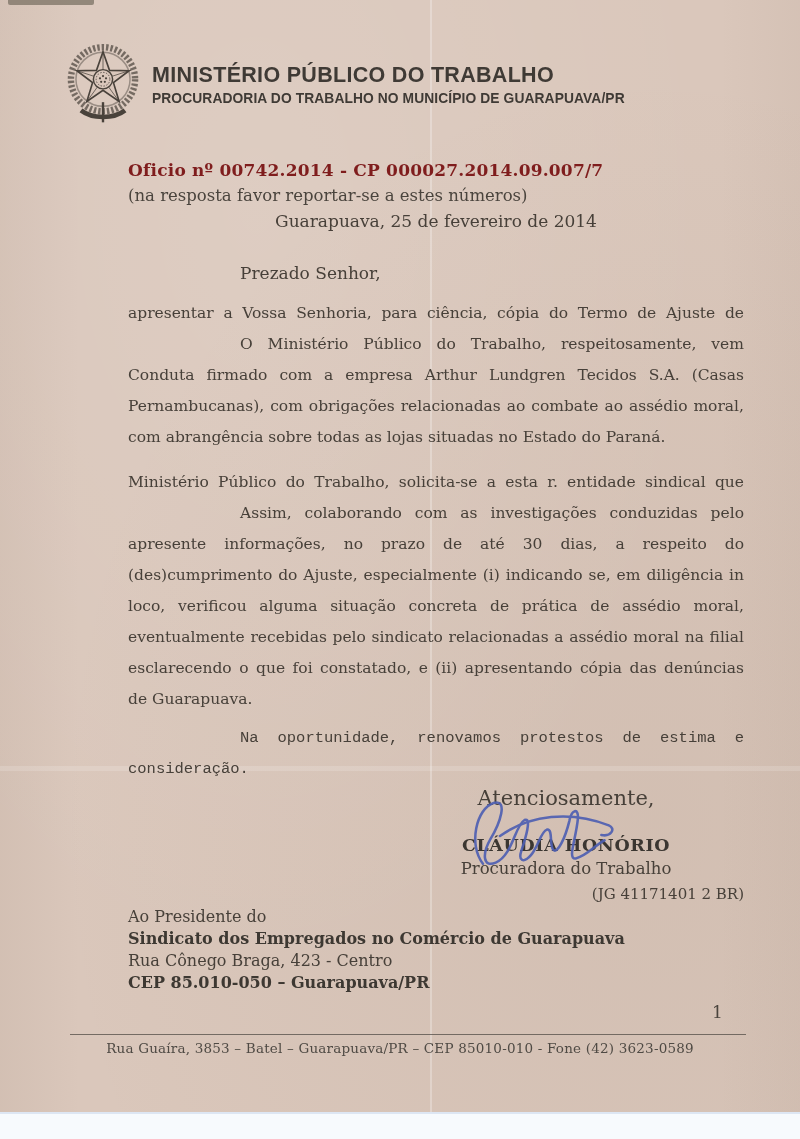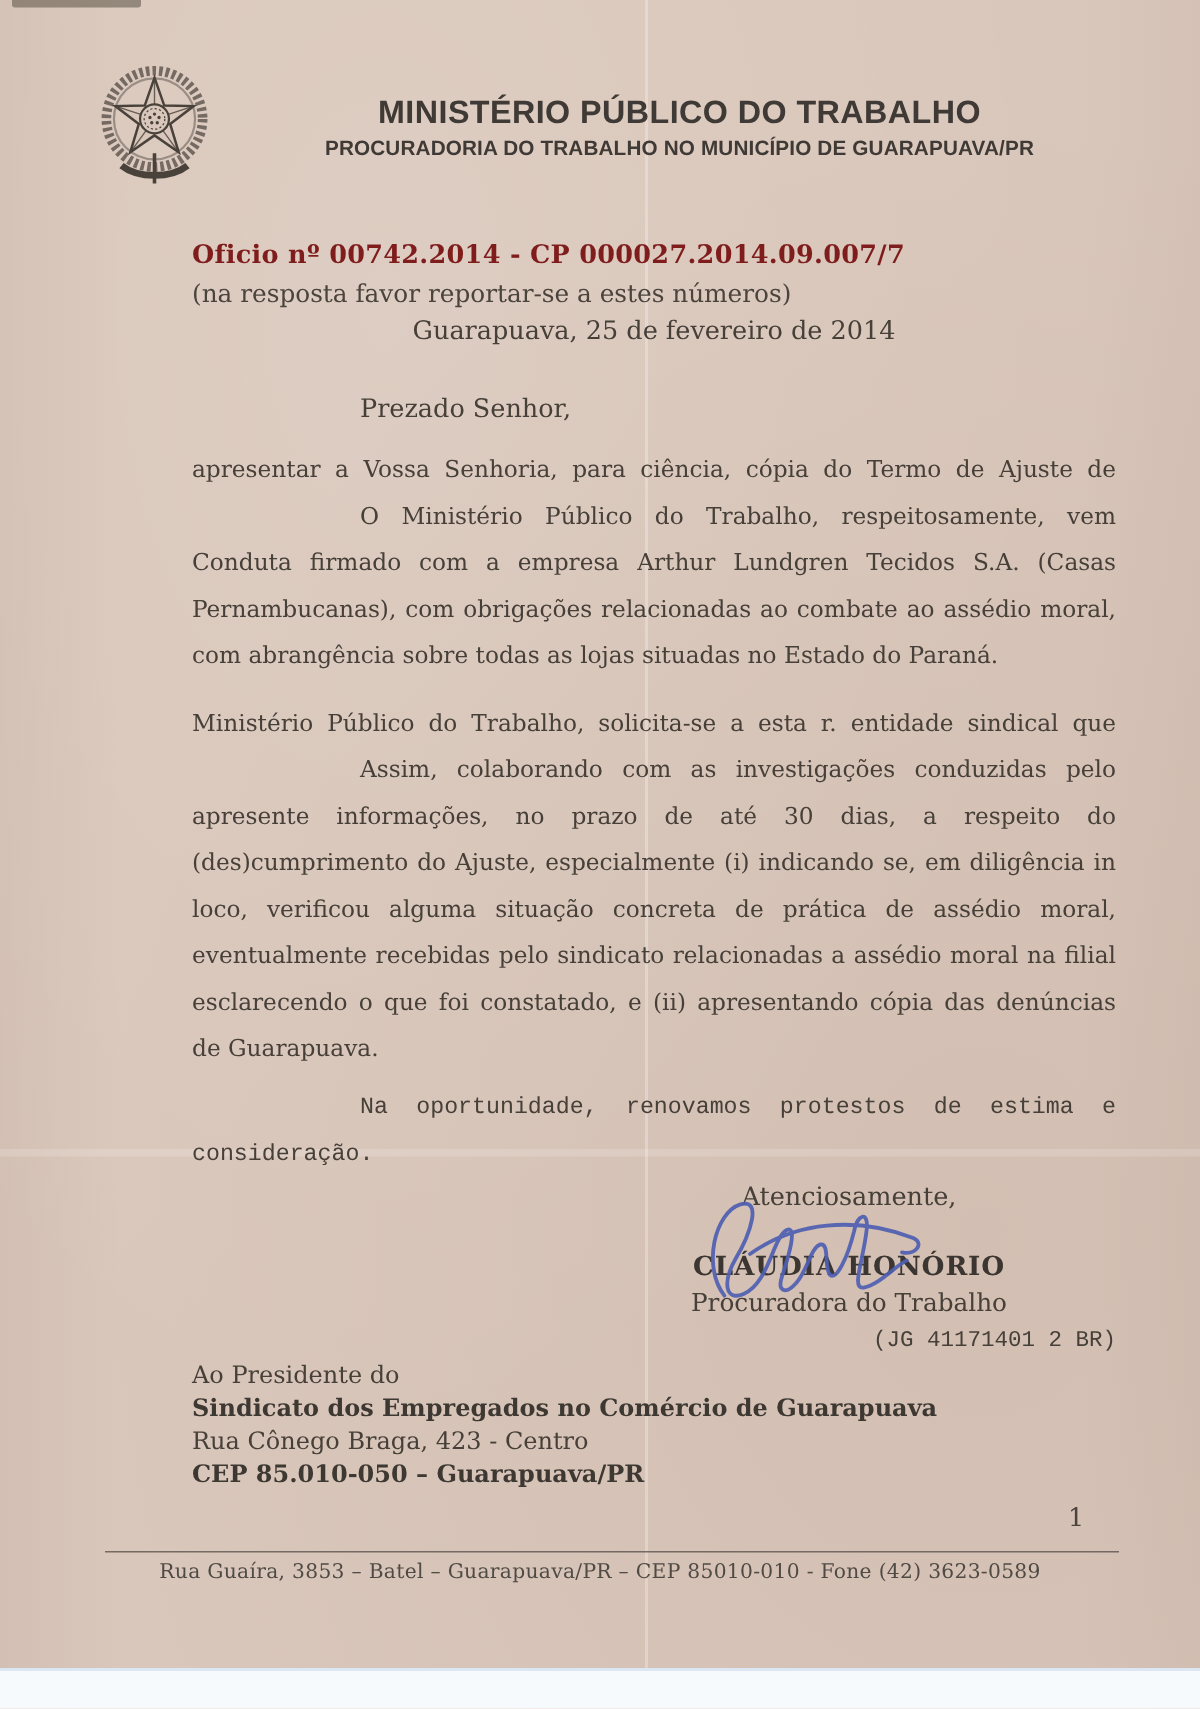--- a/index.html
+++ b/index.html
@@ -22,48 +22,48 @@
   .crease-v { position:absolute; left:430px; top:0; width:2px; height:1112px;
     background:rgba(255,255,255,.28); }
   .crease-h { position:absolute; left:0; top:766px; width:100%; height:5px;
     background:rgba(255,255,255,.16); }
   .scan-bottom { position:absolute; left:0; top:1112px; width:800px; height:27px;
     background:#f7fafd; border-top:2px solid #dde6f3; }
 
   
   .header { display:flex; align-items:center; padding:38px 40px 0 56px; position:relative; }
   .logo { flex:0 0 auto; width:96px; }
-  .header-text { flex:1 1 auto; text-align:center; padding-right:6px;
+  .header-text { flex:1 1 auto; text-align:left; padding-right:6px;
     font-family:"Liberation Sans", sans-serif; font-weight:bold; color:#3f3a35; }
   .org-title { font-size:21.5px; letter-spacing:.3px; }
   .org-subtitle { font-size:13.8px; margin-top:3px; letter-spacing:.1px; }
 
   .content { position:relative; padding:0 56px 0 128px; }
 
   .oficio { margin-top:28px; font-weight:bold; font-size:17px; line-height:25px;
     color:#7f1d1d; letter-spacing:.2px; }
   .oficio-note { font-size:16.5px; line-height:25px; color:#4a443d; }
   .dateline { text-align:center; font-size:17px; line-height:26px; }
   .salutation { margin-top:26px; padding-left:112px; font-size:17px; line-height:26px; }
 
   .para { margin-top:12px; font-size:15.5px; }
   .para-2 { margin-top:14px; }
   .para-3 { margin-top:8px;font-family:Liberation Mono, monospace; }
   .bline { line-height:31px; text-align:justify; text-align-last:justify; }
   .bline.end { text-align-last:left; }
   .bline.indent { padding-left:112px; }
 
   .closing { position:relative; margin-left:288px; margin-top:0; width:300px; text-align:center; }
-  .valediction { font-size:17px; line-height:26px; }
+  .valediction { font-size:21px; line-height:26px; }
   .signature-wrap { position:absolute; left:52px; top:8px; width:160px; height:86px; pointer-events:none; }
   .signer-name { margin-top:22px; font-weight:bold; font-size:17.5px; line-height:24px;
     letter-spacing:.6px; color:#3b3631; }
   .signer-title { font-size:16.5px; line-height:23px; }
 
-  .mail-ref { margin-top:4px; text-align:right; font-size:15px; line-height:20px;font-family:Liberation Mono, monospace; }
+  .mail-ref { margin-top:4px; text-align:right; font-size:15px; line-height:20px; }
 
   .recipient { margin-top:2px; font-size:16px; line-height:22px; }
   .recipient .bold { font-weight:bold; color:#3d3832; }
 
   .page-number { position:absolute; left:712px; top:1002px; font-size:17px; color:#4a443d; }
   .footer-rule { position:absolute; left:70px; top:1034px; width:676px; height:1px;
     background:#5a544d; opacity:.8; }
   .footer-address { position:absolute; left:0; top:1040px; width:100%; text-align:center;
     font-size:13.5px; letter-spacing:.2px; color:#4f4a44; }
 </style>

